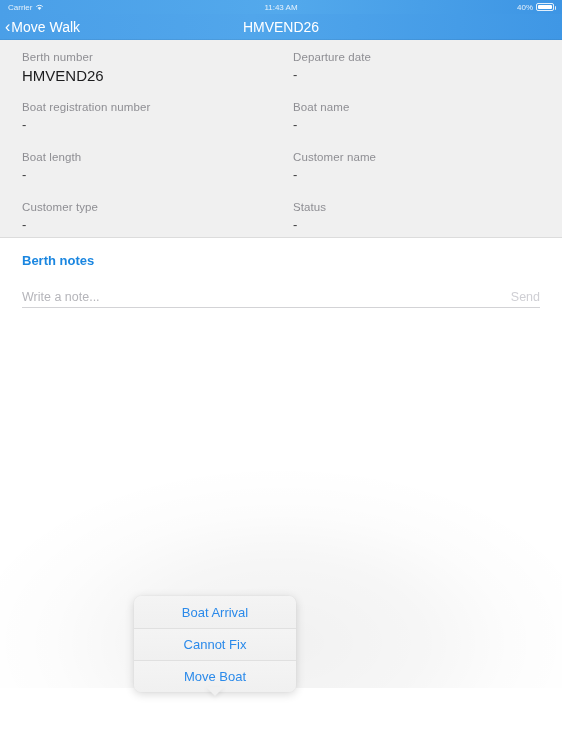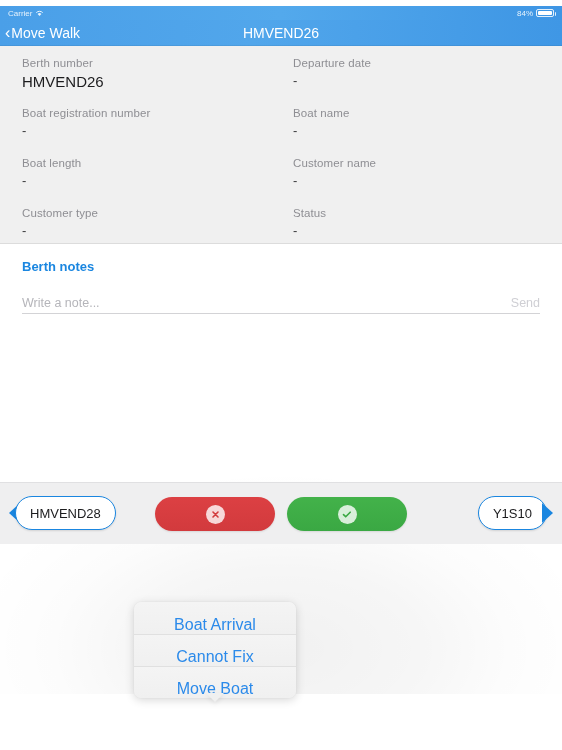--- a/index.html
+++ b/index.html
@@ -6,21 +6,20 @@
   html, body {
     width: 562px; height: 750px;
     font-family: "Liberation Sans", sans-serif;
     background: #ffffff;
     overflow: hidden;
   }
   .screen {
     position: relative;
     width: 562px; height: 538px;
     background: #ffffff;
-    margin-top: 6px;
   }
 
   
   .statusbar {
     position: absolute; top: 0; left: 0;
     width: 562px; height: 14px;
     background: linear-gradient(to right, #4a9fe8 0%, #53a9ec 50%, #3d95e4 100%);
     display: flex; align-items: center;
     padding: 0 8px;
     color: #e6f2fc;
@@ -157,23 +156,23 @@
     position: absolute;
     left: 134px; top: 596px;
     width: 162px;
     background: #f2f2f2;
     border-radius: 7px;
     box-shadow: 0 2px 10px rgba(0,0,0,0.16), 0 0 1px rgba(0,0,0,0.12);
     overflow: hidden;
   }
   .popup-item {
     height: 32px;
-    display: flex; align-items: flex-end; justify-content: center;
+    display: flex; align-items: center; justify-content: center;
     color: #2b8aea;
-    font-size: 16px;
+    font-size: 13px;
     cursor: pointer;
     background: linear-gradient(to bottom, #f4f4f4, #f0f0f0);
   }
   .popup-item + .popup-item { border-top: 0.5px solid #e0e0e0; }
   .popup-tail {
     position: absolute;
     left: 206px; top: 687px;
     width: 0; height: 0;
     border-left: 9px solid transparent;
     border-right: 9px solid transparent;
@@ -255,22 +254,23 @@
   <div class="statusbar">
     <div class="sb-left">
       <span>Carrier</span>
       <span class="wifi-icon">
         <svg width="9" height="8" viewBox="0 0 9 8">
           <path d="M4.5 7 L2.6 4.9 A2.8 2.8 0 0 1 6.4 4.9 Z" fill="#e9f4fd"></path>
           <path d="M1.3 3.6 A4.6 4.6 0 0 1 7.7 3.6" stroke="#e9f4fd" stroke-width="1" fill="none"></path>
         </svg>
       </span>
     </div>
+    <div style="position:absolute;left:0;right:0;text-align:center;font-size:8px;">11:43 AM</div>
     <div class="sb-right">
-      <span>84%</span>
+      <span>40%</span>
       <span class="battery">
         <span class="battery-fill"></span>
       </span>
     </div>
   </div>
 
   <div class="navbar">
     <div class="back-btn">
       <span class="back-chevron">‹</span>
       <span>Move Walk</span>
@@ -329,43 +329,14 @@
     </div>
     <div class="popup-item">
       <span>Cannot Fix</span>
     </div>
     <div class="popup-item">
       <span>Move Boat</span>
     </div>
   </div>
   <div class="popup-tail"></div>
 
-  <div class="toolbar">
-
-    <div class="nav-pill pill-left">
-      <span class="chev chev-left"></span>
-      <span class="pill-body">HMVEND28</span>
-    </div>
-
-    <div class="action-btn btn-reject">
-      <span class="circle-icon">
-        <svg width="11" height="11" viewBox="0 0 11 11">
-          <path d="M3 3 L8 8 M8 3 L3 8" stroke="#d23a3d" stroke-width="1.6" stroke-linecap="round"></path>
-        </svg>
-      </span>
-    </div>
-
-    <div class="action-btn btn-accept">
-      <span class="circle-icon">
-        <svg width="12" height="11" viewBox="0 0 12 11">
-          <path d="M2.5 5.6 L4.7 7.8 L9.2 3.2" stroke="#3aa843" stroke-width="1.6" fill="none" stroke-linecap="round" stroke-linejoin="round"></path>
-        </svg>
-      </span>
-    </div>
-
-    <div class="nav-pill pill-right">
-      <span class="pill-body">Y1S10</span>
-      <span class="chev chev-right"></span>
-    </div>
-
-  </div>
 
 </div>
 
 </body></html>

